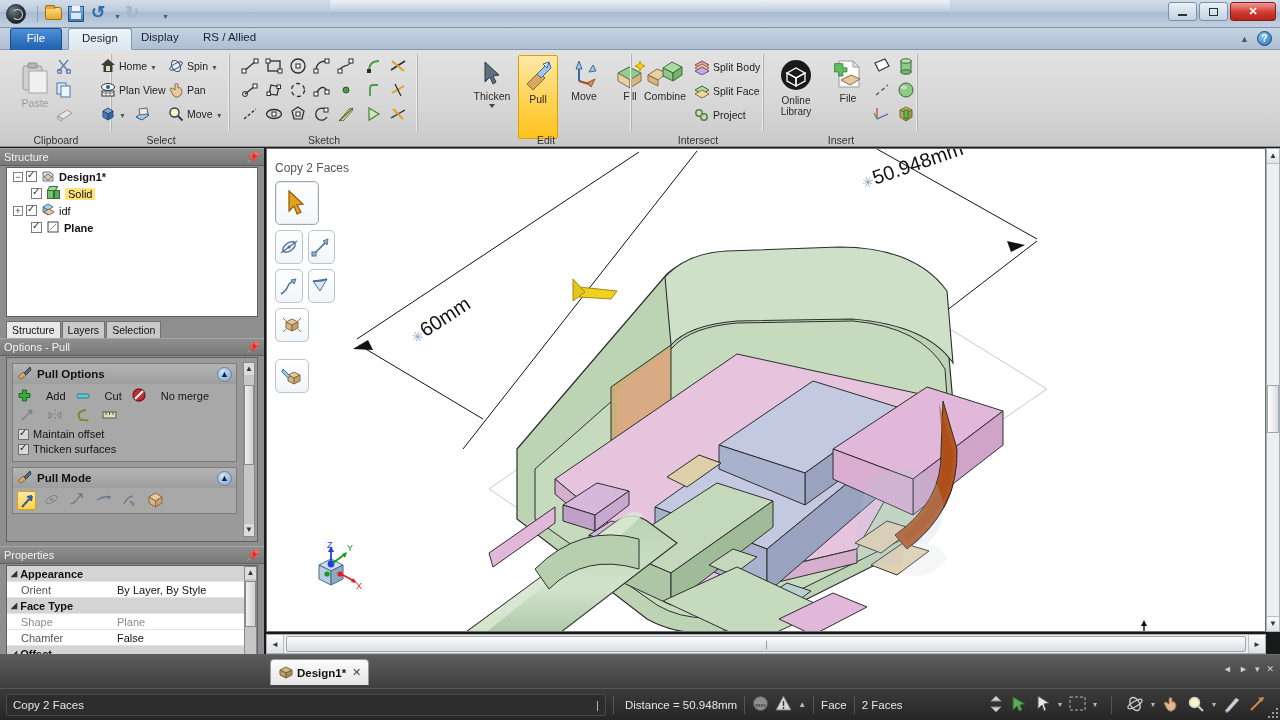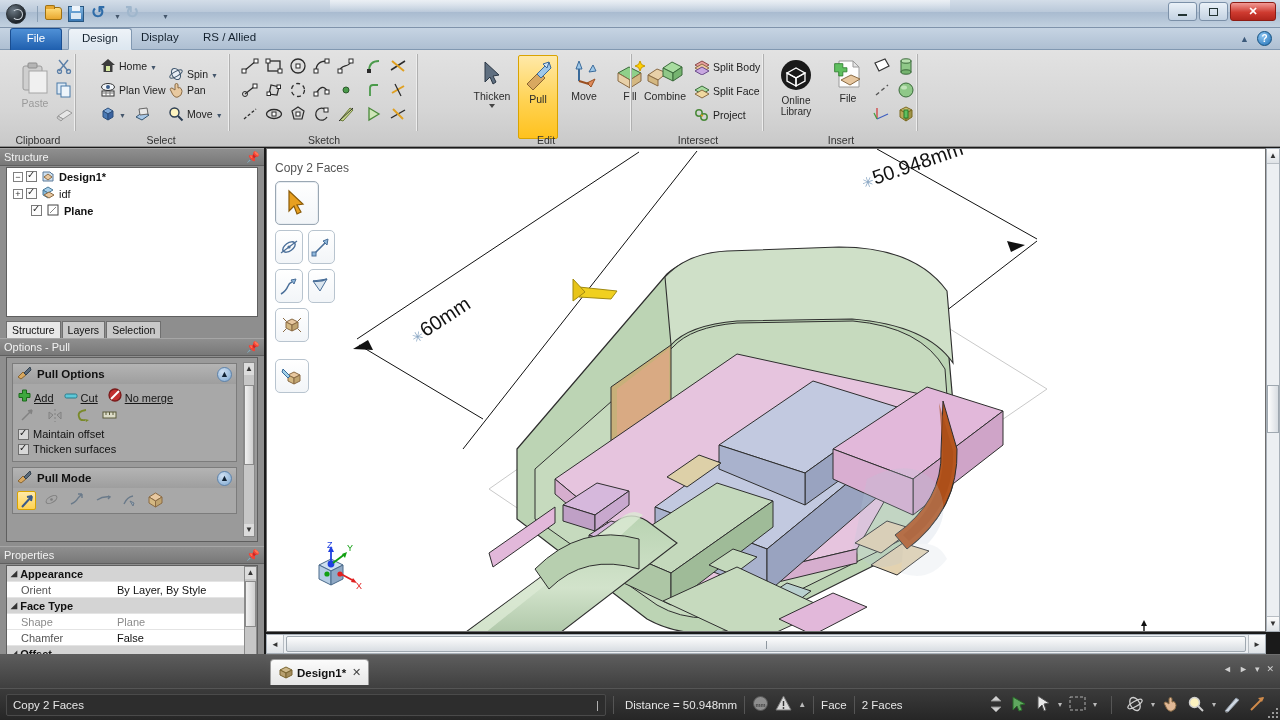--- a/index.html
+++ b/index.html
@@ -141,21 +141,21 @@
   .optbox{position:absolute;left:6px;right:6px;top:19px;bottom:4px;background:#9a9a9a;
     border:1px solid #5f5f5f;}
   .card{margin:5px;background:#a8a8a8;border:1px solid #7c7c7c;}
   .cardhdr{display:flex;align-items:center;gap:5px;height:20px;padding:0 4px;
     background:linear-gradient(to bottom,#b4b4b4,#9e9e9e);font-weight:bold;font-size:11.5px;color:#111;}
   .collapse{margin-left:auto;width:15px;height:15px;border-radius:50%;
     background:radial-gradient(circle at 35% 30%,#cfe0f2,#7fa8d0);border:1px solid #5d83ac;
     color:#123; font-size:9px; display:flex;align-items:center;justify-content:center;}
   .cardbody{padding:4px 5px 6px;}
   .orow{display:flex;align-items:center;gap:10px;font-size:11px;color:#151515;margin-bottom:4px;}
-  .oitem{display:flex;align-items:flex-end;gap:3px;text-decoration:underline;}
+  .oitem{display:flex;align-items:center;gap:15px;}
   .ckrow{display:flex;align-items:center;gap:4px;font-size:11px;color:#111;margin-top:3px;}
   .ckb{width:11px;height:11px;border:1px solid #6e6e6e;background:#d8d8d8;position:relative;flex:none;}
   .ckb::after{content:'✓';position:absolute;left:0;top:-3px;font-size:10px;color:#222;}
   .moderow{display:flex;align-items:center;gap:7px;padding:3px 4px;}
   .modeic{width:19px;height:19px;border-radius:2px;position:relative;}
   .modeic.on{background:linear-gradient(to bottom,#ffe9a8,#ffd252);border:1px solid #d9a300;}
   .vscroll{position:absolute;right:2px;top:4px;bottom:4px;width:12px;
     background:#c6c6c6;border:1px solid #8a8a8a;}
   .vscroll .thumb{position:absolute;left:0;right:0;top:22px;height:80px;
     background:linear-gradient(to right,#f0f0f0,#cfcfcf);border:1px solid #8a8a8a;}
@@ -267,21 +267,21 @@
     <div class="rtab" style="left:128px">Display</div>
     <div class="rtab" style="left:190px">RS / Allied</div>
     <div class="helpicons">
       <span class="chev-up">▲</span>
       <span class="helpq">?</span>
     </div>
   </div>
 
   <div class="ribbon">
 
-    <div class="rgroup" style="left:0;width:76px">
+    <div class="rgroup" style="left:0;width:112px">
       <div class="bigbtn" style="left:12px;top:8px;">
         <svg width="30" height="34" viewBox="0 0 30 34">
           <rect x="3" y="4" width="19" height="24" rx="2" fill="#cfcfcf" stroke="#9a9a9a"></rect>
           <rect x="8" y="1" width="9" height="5" rx="1" fill="#b5b5b5" stroke="#8d8d8d"></rect>
           <rect x="9" y="9" width="18" height="22" fill="#f0f0f0" stroke="#a5a5a5"></rect>
         </svg>
         <span class="lab" style="color:#9a9a9a">Paste</span>
       </div>
       <div style="position:absolute;left:56px;top:8px">
         <svg width="16" height="16" viewBox="0 0 16 16">
@@ -312,21 +312,21 @@
       <div class="smbtn" style="left:8px;top:8px">
         <span class="icbox">
           <svg width="16" height="16" viewBox="0 0 16 16">
             <path d="M8 1 L15 7 H12.5 V14 H3.5 V7 H1 Z" fill="#3c3c3c"></path>
             <rect x="6" y="8" width="4" height="5" fill="#d6e8a0"></rect>
           </svg>
         </span>
         <span>Home</span>
         <span class="tinyarrow">▼</span>
       </div>
-      <div class="smbtn" style="left:76px;top:16px">
+      <div class="smbtn" style="left:76px;top:8px">
         <span class="icbox">
           <svg width="16" height="16" viewBox="0 0 16 16">
             <ellipse cx="8" cy="8" rx="4" ry="6" fill="#e8eef5" stroke="#40576e" transform="rotate(-30 8 8)"></ellipse>
             <ellipse cx="8" cy="8" rx="7" ry="2.4" fill="none" stroke="#40576e" transform="rotate(-30 8 8)"></ellipse>
           </svg>
         </span>
         <span>Spin</span>
         <span class="tinyarrow">▼</span>
       </div>
       <div class="smbtn" style="left:8px;top:32px">
@@ -652,20 +652,26 @@
       <div class="treebox">
         <div class="trow" style="padding-left:6px">
           <span class="exp">−</span>
           <span class="cbx"></span>
           <span style="margin-right:4px">
             <svg width="14" height="14" viewBox="0 0 14 14">
                 <path d="M2 3 h7 l2 2 h1 v7 H2Z" fill="#cfe0ef" stroke="#5a7a9a"></path>
                 <path d="M3 8 L7 5 L11 8 L7 11Z" fill="#e8c8a0" stroke="#8a6b45"></path>
               </svg></span>
           <span class="titem">Design1*</span>
+        </div>
+        <div class="trow" style="padding-left:24px">
+          <span class="cbx"></span>
+          <span style="margin-right:4px">
+            <span class="cube" style="display:inline-block;vertical-align:-2px"><i class="top"></i><i class="lf"></i><i class="rt"></i></span></span>
+          <span class="hl-yellow">Solid</span>
         </div>
         <div class="trow" style="padding-left:6px">
           <span class="exp">+</span>
           <span class="cbx"></span>
           <span style="margin-right:4px">
             <svg width="14" height="14" viewBox="0 0 14 14">
                 <path d="M2 4 L7 1 L12 4 L7 7Z" fill="#a8d0ea" stroke="#4a7a9a"></path>
                 <path d="M2 4 V9 L7 12 V7Z" fill="#88b8d8" stroke="#4a7a9a"></path>
                 <path d="M3 9 L8 6 L13 9 L8 12Z" fill="#e8c8a0" stroke="#8a6b45"></path>
               </svg></span>

